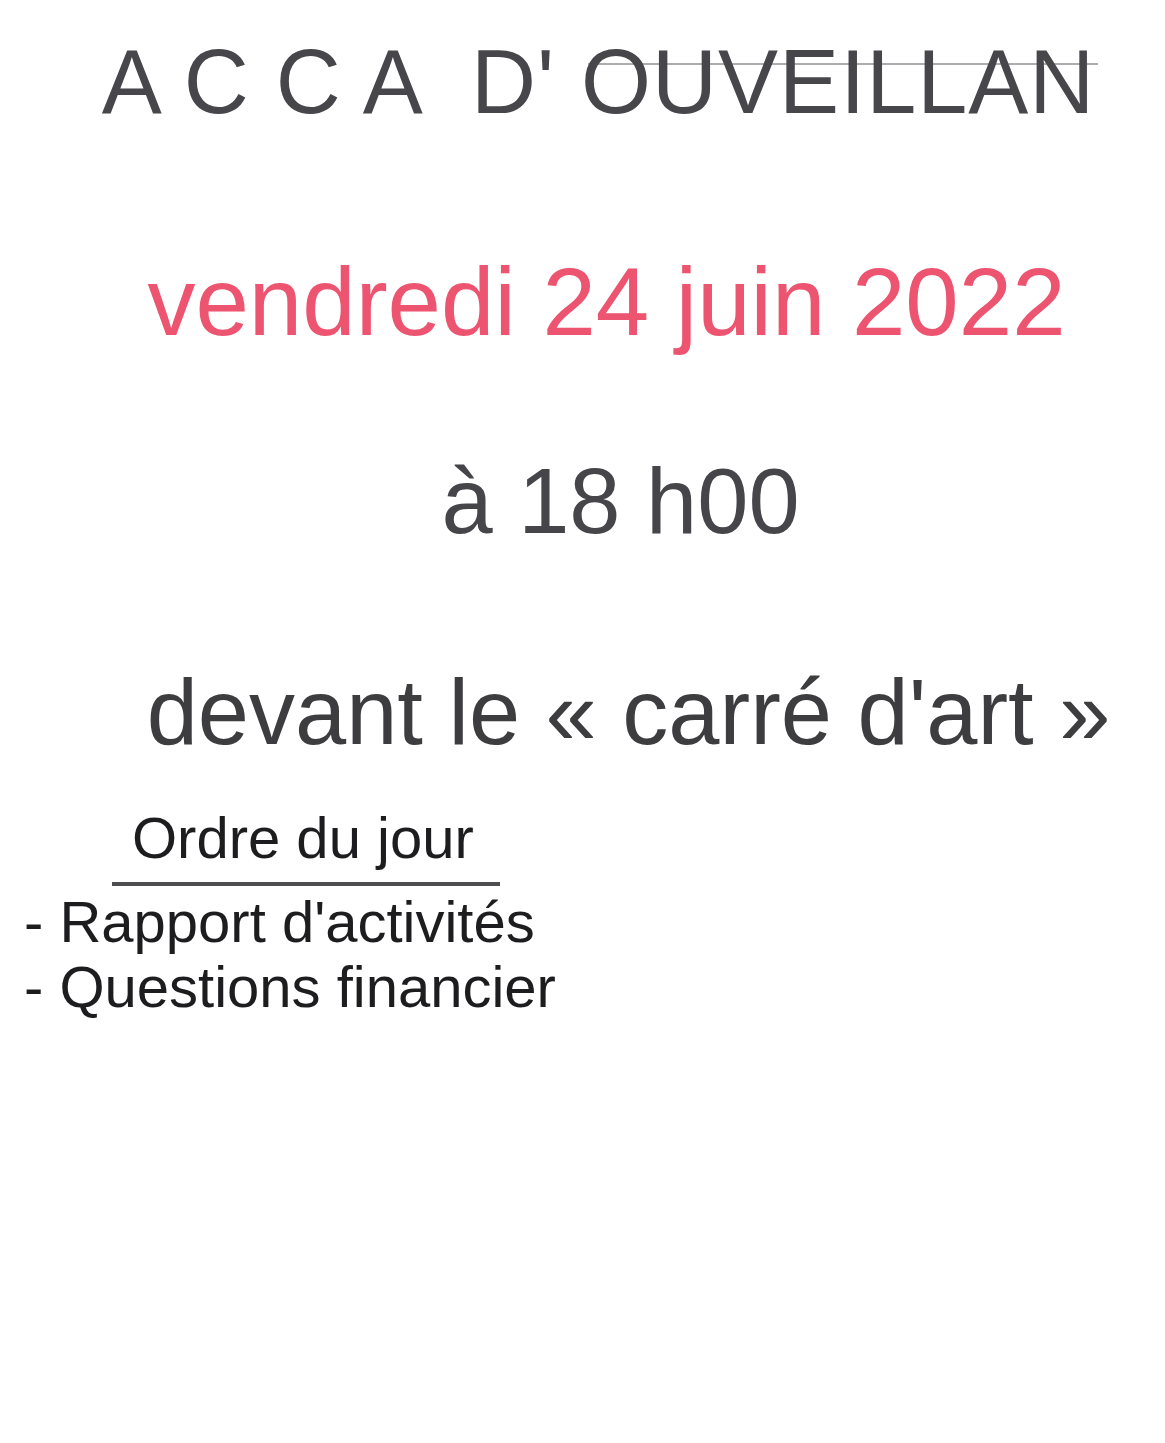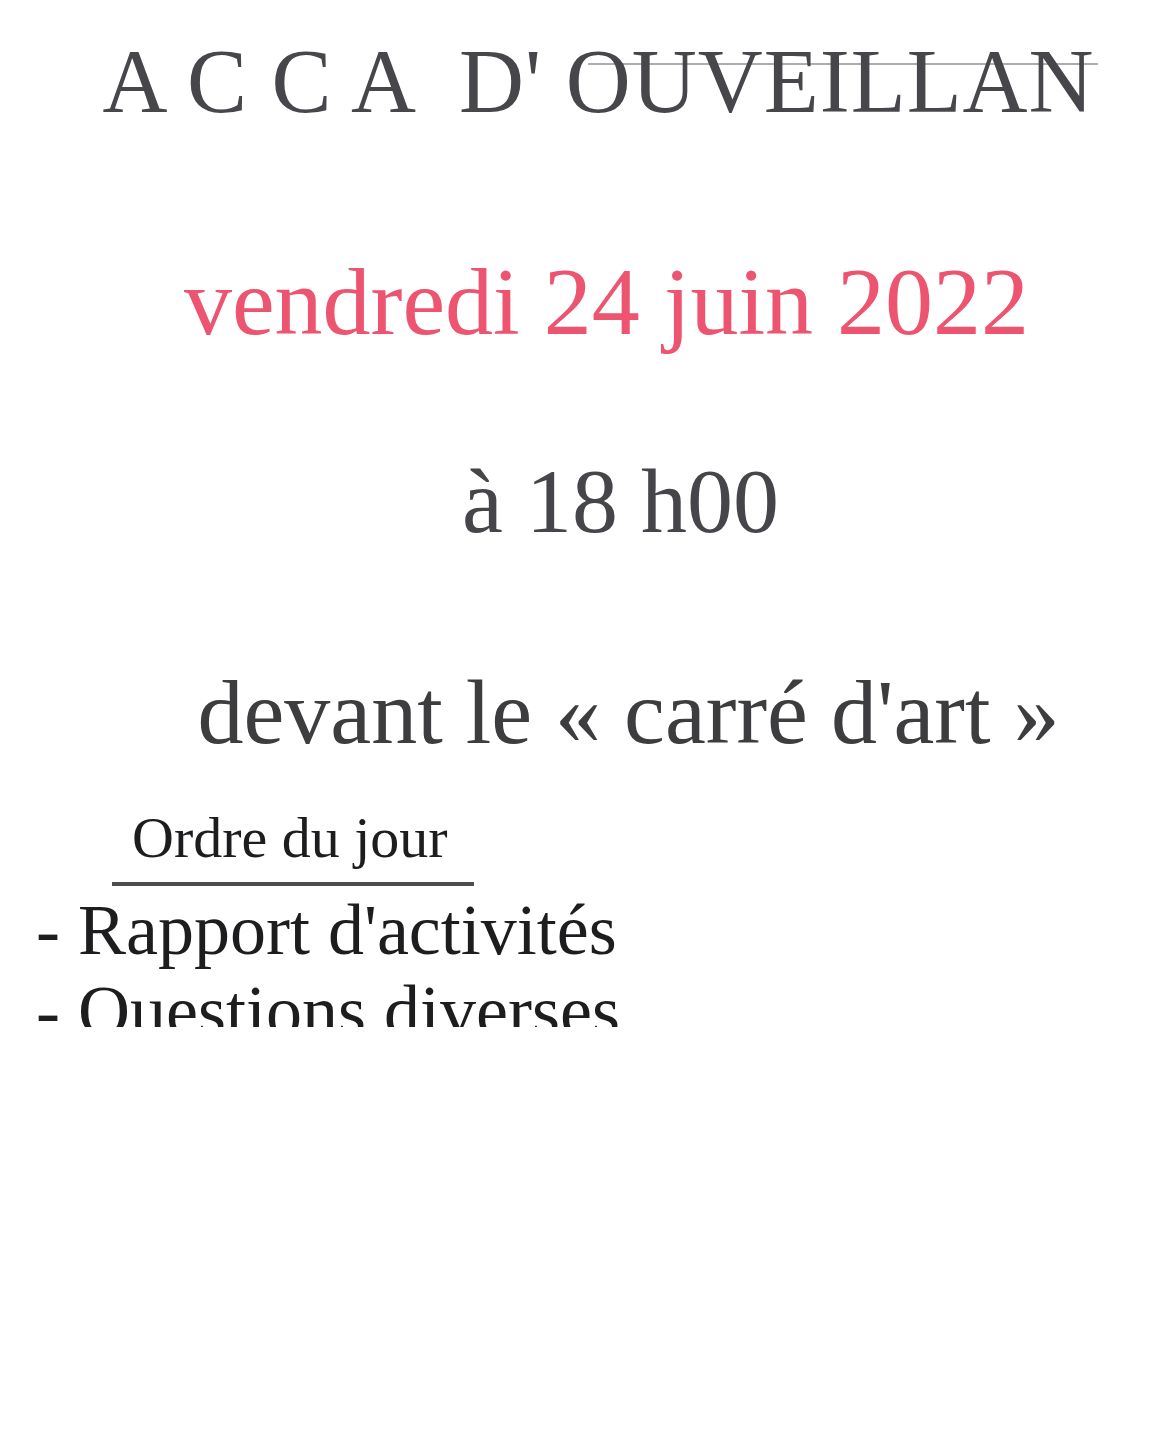--- a/index.html
+++ b/index.html
@@ -6,21 +6,21 @@
     margin: 0;
     padding: 0;
     background: #ffffff;
   }
   .page {
     position: relative;
     width: 1165px;
     height: 1027px;
     background: #ffffff;
     overflow: hidden;
-    font-family: Liberation Serif, serif;
+    font-family: Liberation Sans, sans-serif;
   }
   .big-line {
     display: block;
     position: relative;
     text-align: center;
     line-height: 1.16;
     font-weight: 400;
   }
   .association-title {
     margin: 0;
@@ -60,22 +60,22 @@
   .agenda-heading {
     display: inline-block;
     margin-left: 112px;
     padding: 0 26px 11px 20px;
     font-size: 58px;
     line-height: 1.12;
     border-bottom: 4px solid #4e4e50;
   }
   .agenda-items {
     margin-top: 4px;
-    margin-left: 36px;
-    font-size: 72px;
+    margin-left: 24px;
+    font-size: 58px;
     line-height: 1.12;
   }
   .agenda-item {
     display: block;
   }
   
   .scan-artifact {
     position: absolute;
     top: 63px;
     left: 588px;
@@ -98,17 +98,17 @@
   <div class="big-line event-date" style="color: rgb(236, 84, 112);">vendredi 24 juin 2022</div>
 
   <div class="big-line event-time">à 18 h00</div>
 
   <div class="big-line event-location">devant le « carré d'art »</div>
 
   <div class="agenda" style="color: rgb(29, 29, 31);">
     <div class="agenda-heading">Ordre du jour</div>
     <div class="agenda-items">
       <span class="agenda-item">- Rapport d'activités</span>
-      <span class="agenda-item">- Questions diverses</span>
+      <span class="agenda-item">- Questions financier</span>
     </div>
   </div>
 
 </div>
 
 </body></html>

